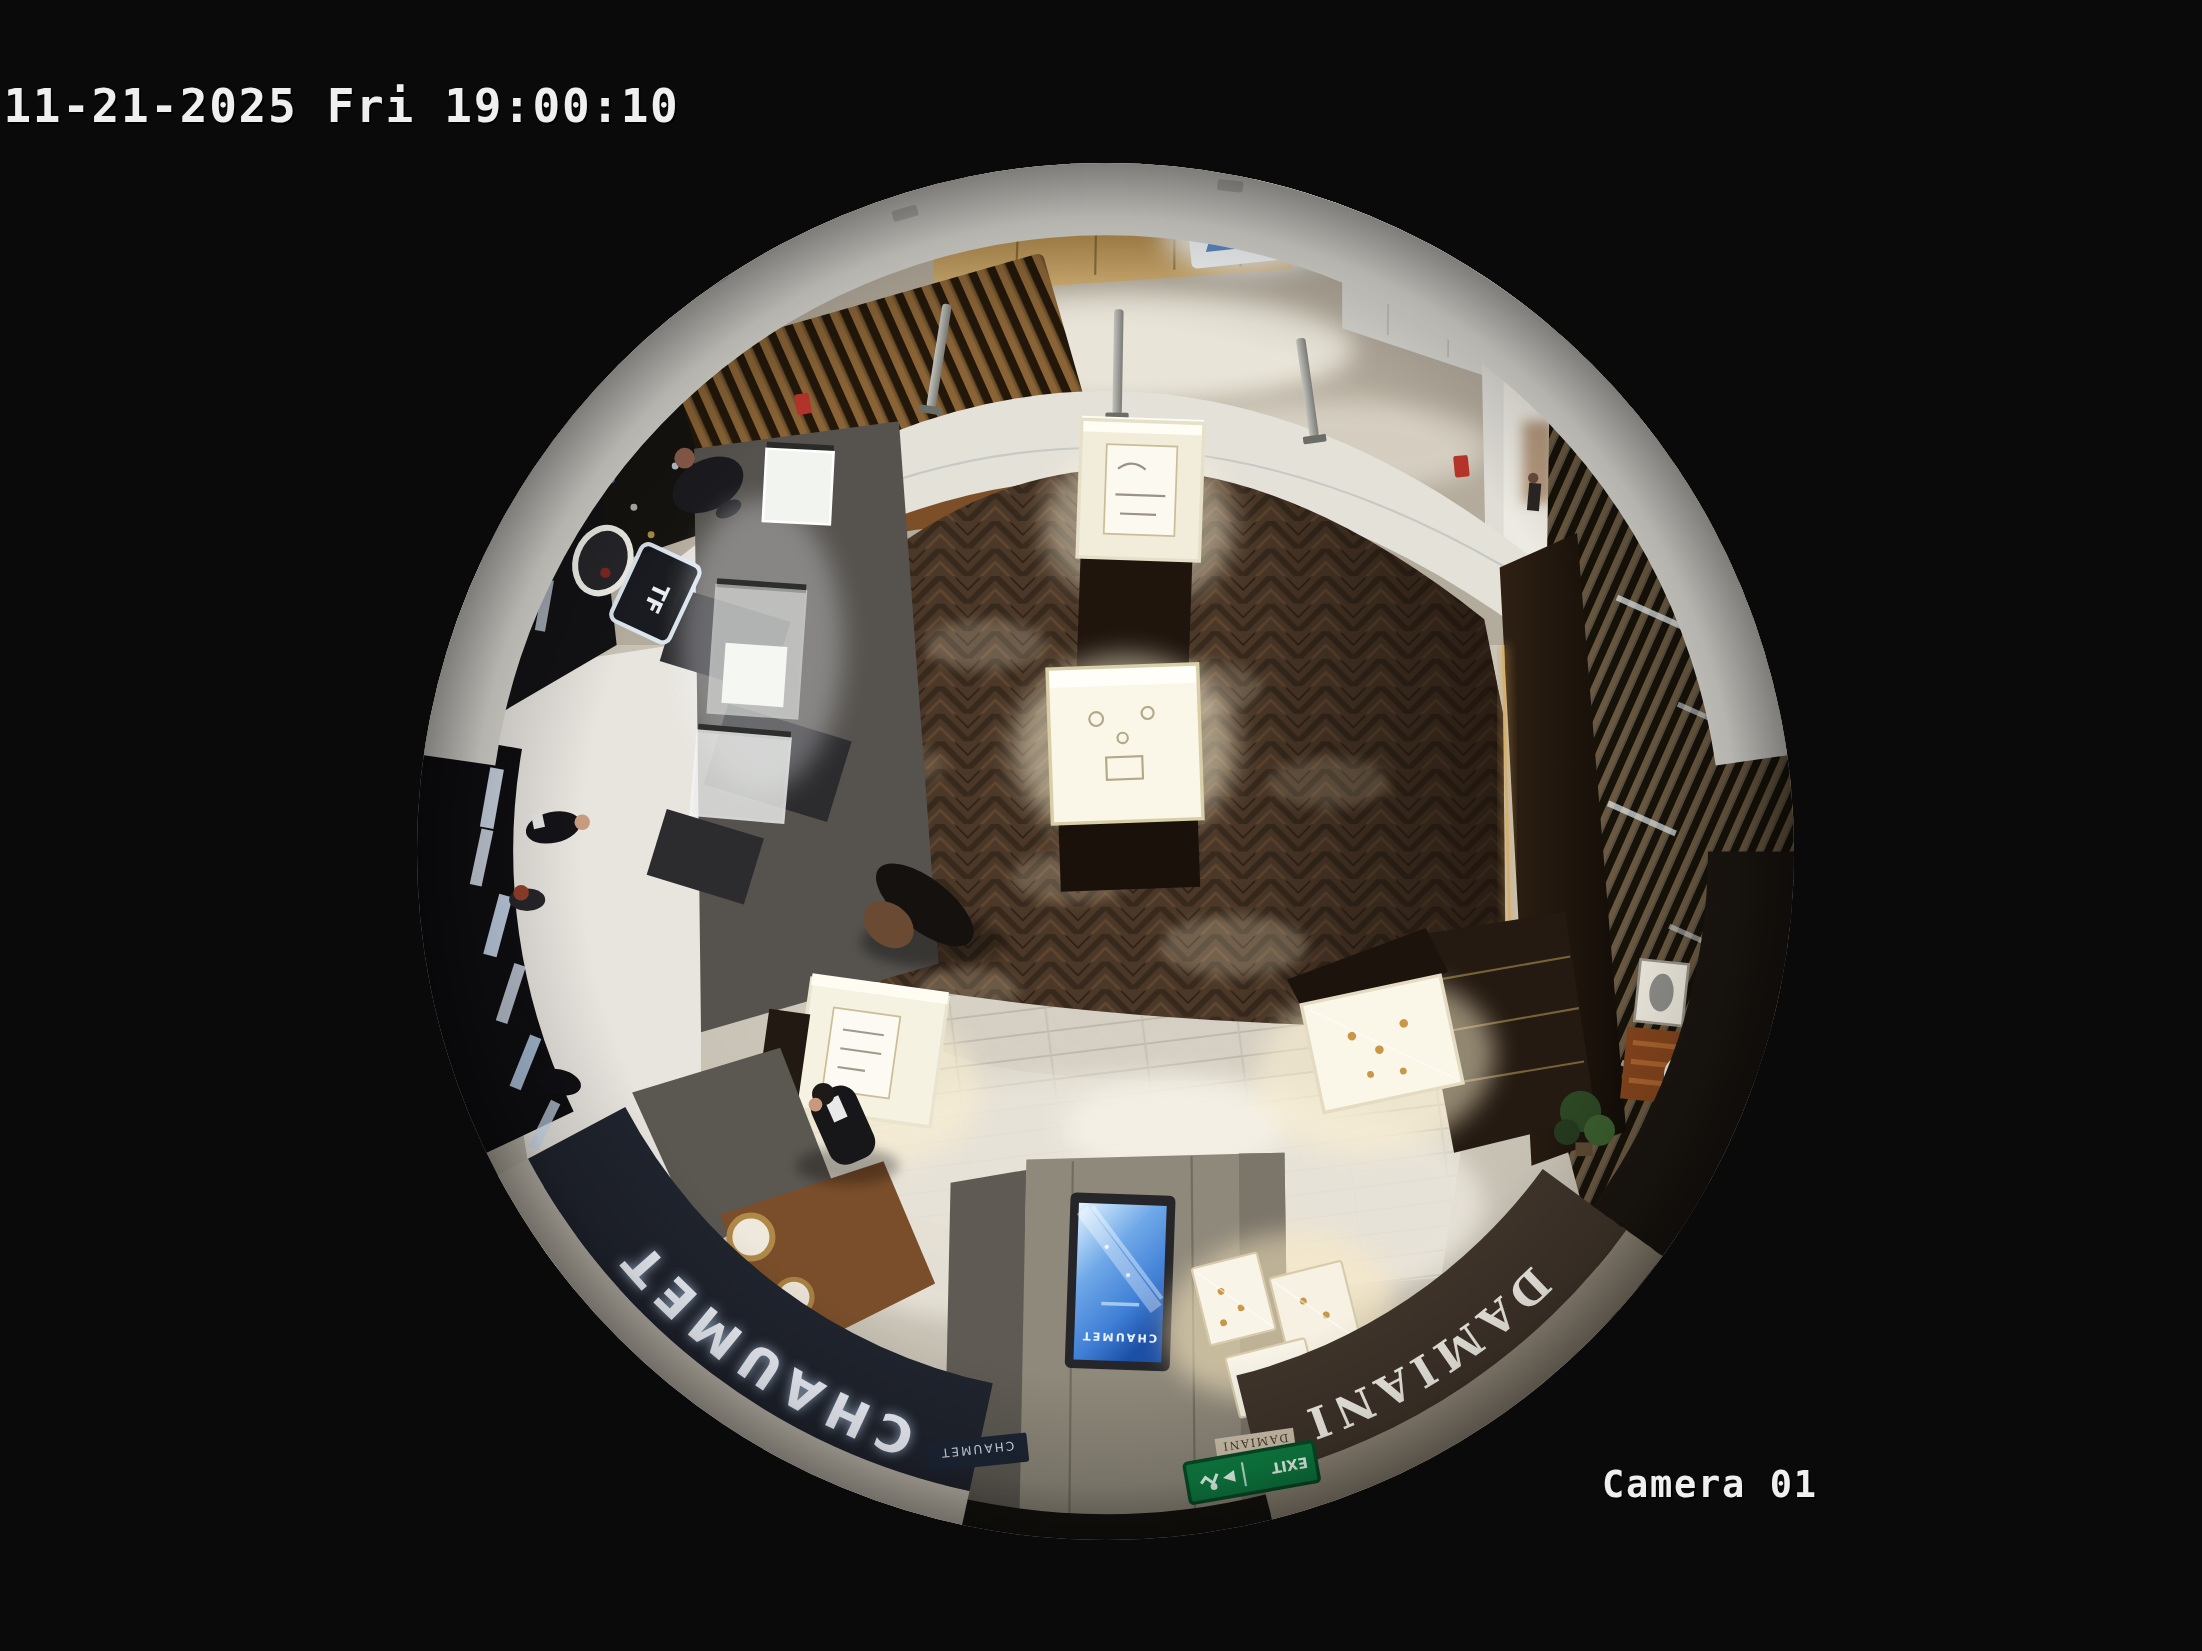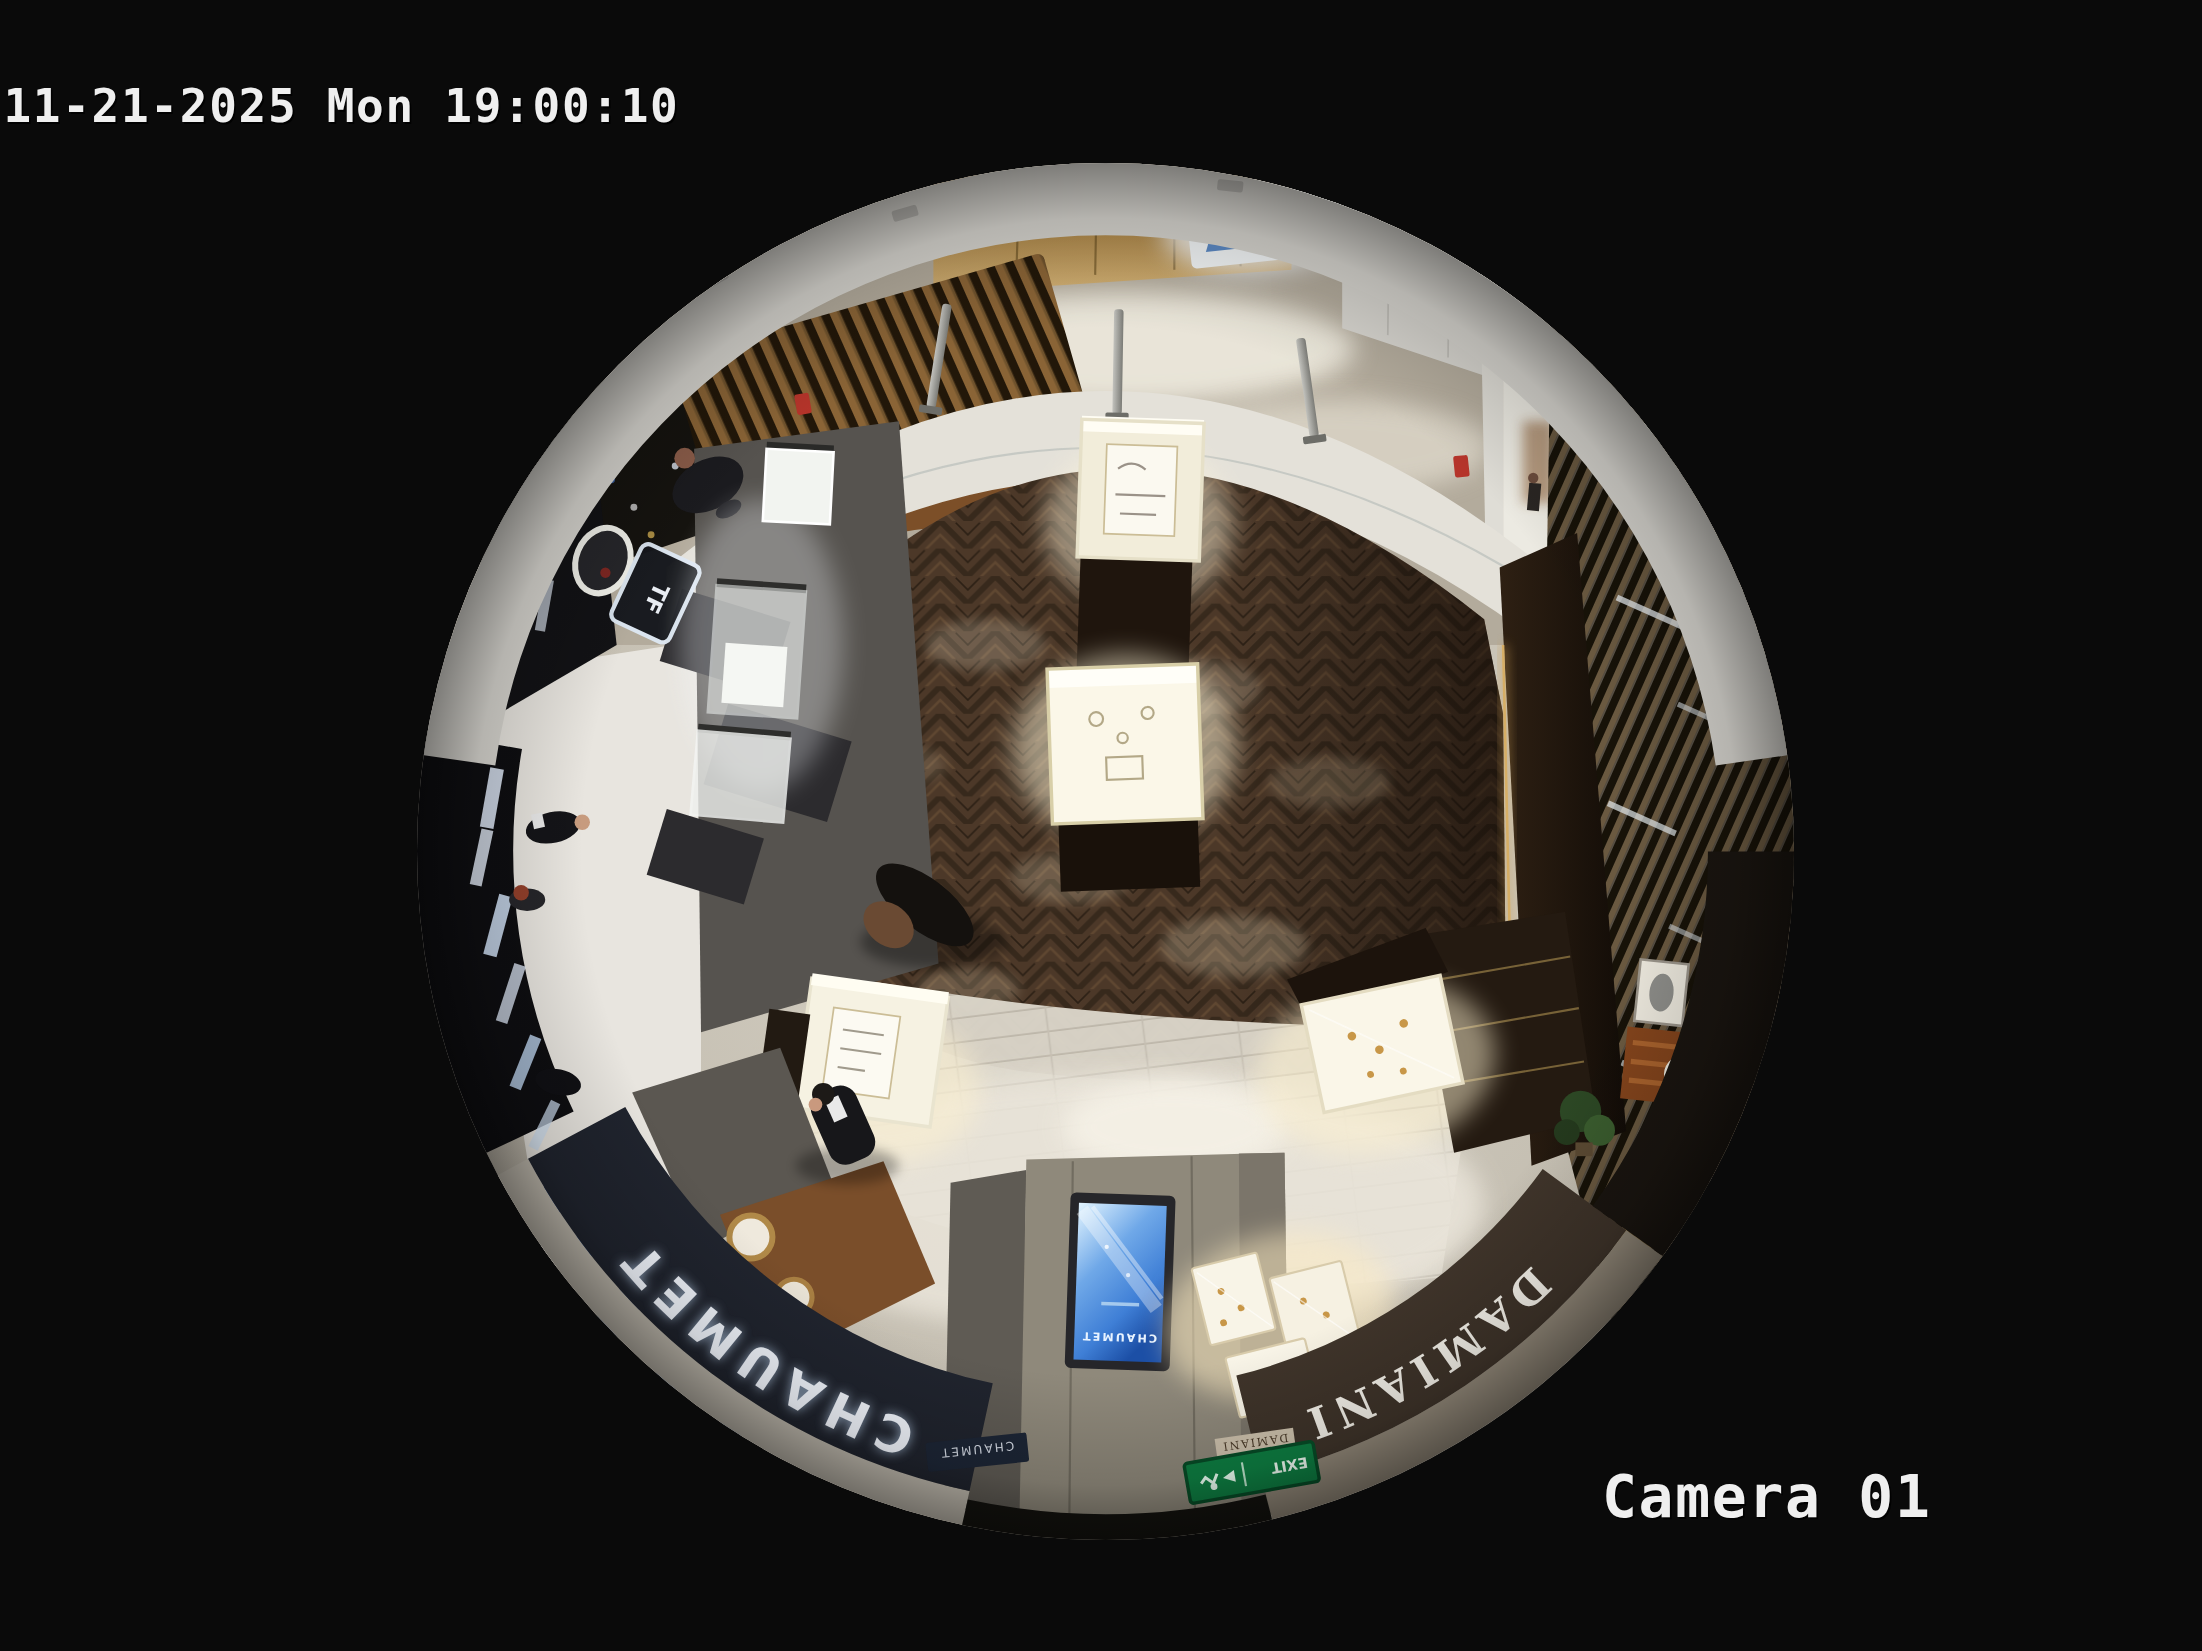--- a/index.html
+++ b/index.html
@@ -3,21 +3,21 @@
 <meta charset="utf-8">
 <style>
   html,body{margin:0;padding:0;background:#080808;}
   .stage{position:relative;width:2203px;height:1652px;background:#0a0a0a;overflow:hidden;
          font-family:"DejaVu Sans",sans-serif;}
   .lens-wrap{position:absolute;left:417px;top:163px;width:1377px;height:1377px;}
   .osd{position:absolute;color:#efefef;font-family:"DejaVu Sans Mono",monospace;
        font-weight:bold;font-size:46px;letter-spacing:1.7px;white-space:pre;
        text-shadow:1.7px 1.7px 0 rgba(0,0,0,.85);}
   .osd-ts{left:3.4px;top:79px;}
-  .osd-cam{left:1602px;top:1463px;font-size:58px;}
+  .osd-cam{left:1602px;top:1463px;font-size:37px;}
   svg text{font-family:"DejaVu Sans",sans-serif;}
   .serif{font-family:"DejaVu Serif",serif;}
 </style>
 </head>
 <body>
 
 <div class="stage">
 
   <div class="lens-wrap">
   <svg width="1377" height="1377" viewBox="0 0 1600 1600">
@@ -495,16 +495,16 @@
         <rect x="552" y="52" width="30" height="13" rx="3" fill="#b9b7b2" transform="rotate(-16 567 58)"></rect>
         <rect x="930" y="20" width="30" height="13" rx="3" fill="#b9b7b2" transform="rotate(6 945 26)"></rect>
         <rect x="336" y="128" width="26" height="12" rx="3" fill="#bbb9b4" transform="rotate(-30 349 134)"></rect>
       </g>
 
       <rect x="0" y="0" width="1600" height="1600" fill="url(#vig)"></rect>
     </g>
   </svg>
   </div>
 
-  <div class="osd osd-ts">11-21-2025 Mon 19:00:10</div>
+  <div class="osd osd-ts">11-21-2025 Fri 19:00:10</div>
   <div class="osd osd-cam">Camera 01</div>
 </div>
 
 
 </body></html>

